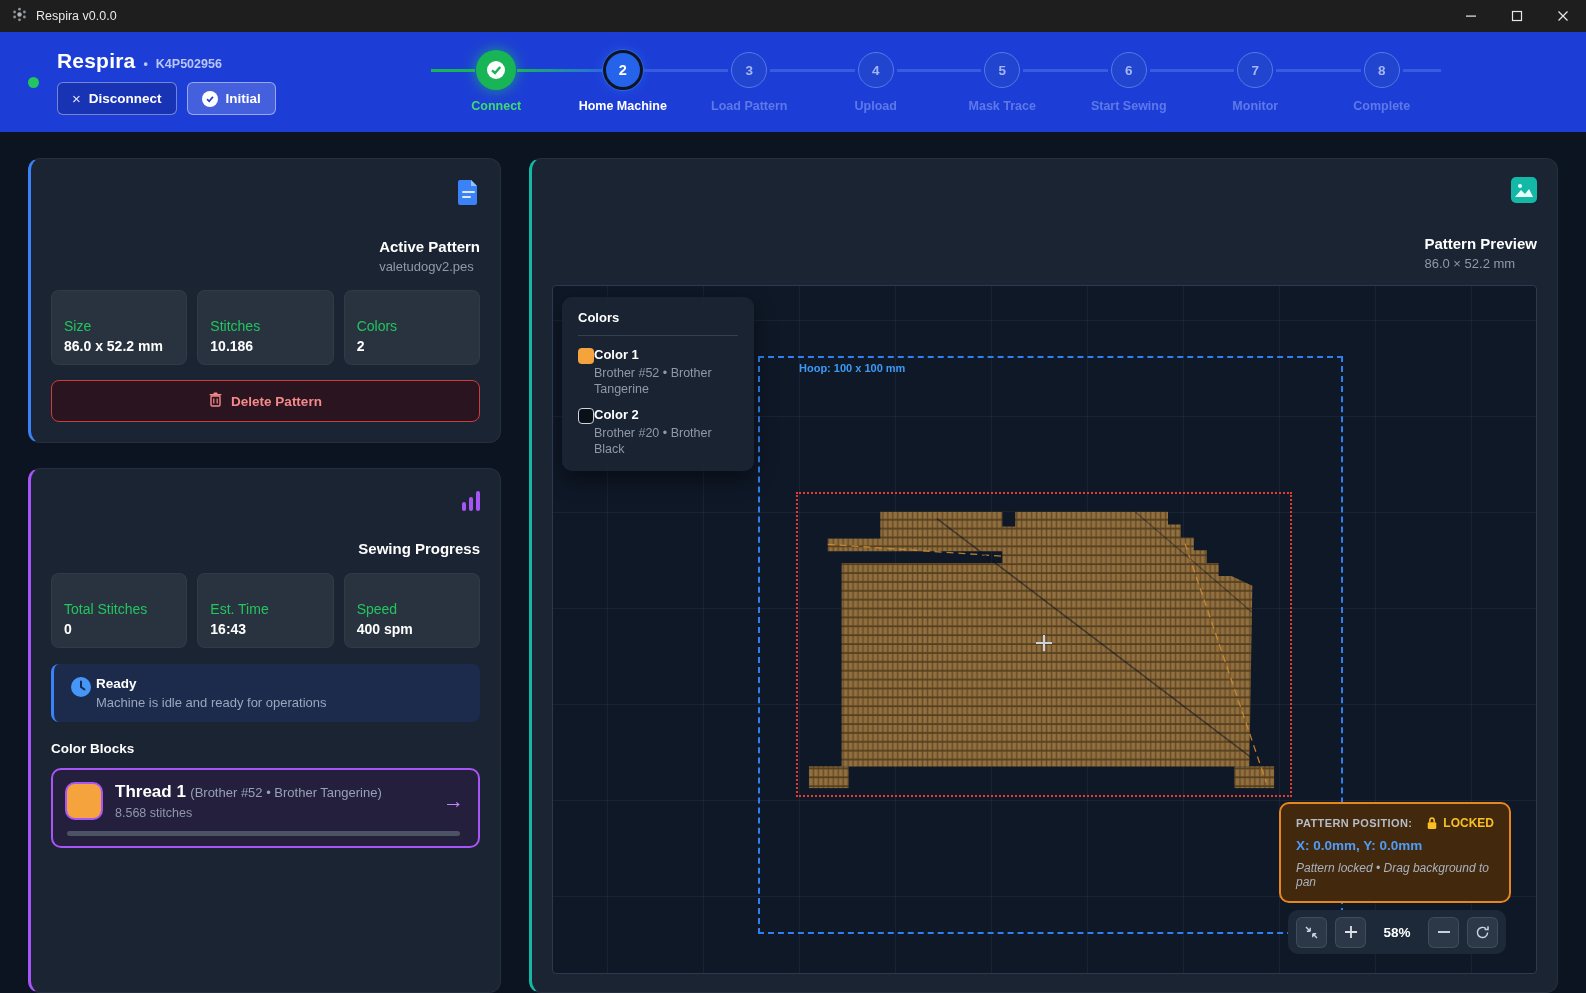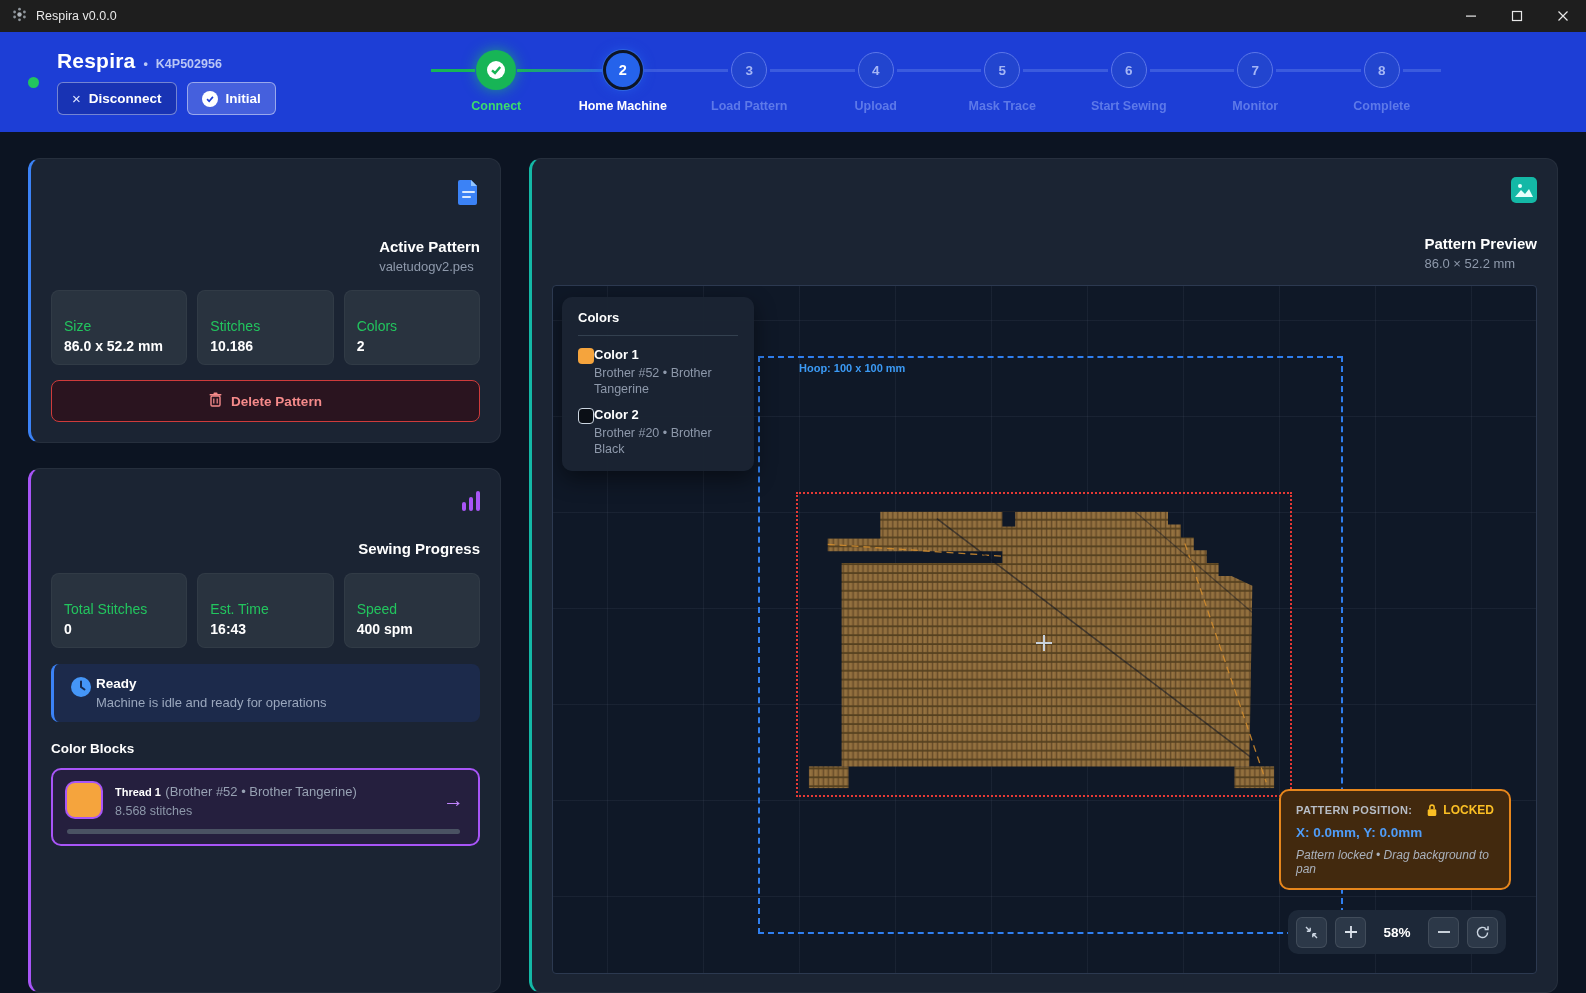--- a/index.html
+++ b/index.html
@@ -84,21 +84,21 @@
   .ready-title { font-size:13.5px; font-weight:bold; color:#fff; }
   .ready-text { font-size:13px; color:#9aa7bd; margin-top:4px; }
   .blocks-title { margin-top:19px; font-size:13.5px; font-weight:bold; color:#fff; }
   .thread { border-radius:10px; padding:12px 14px 10px; margin-top:12px; }
   .thread.active { background:#251f3e; border:2px solid #a855f7; }
   .thread.idle { background:#1d2534; border:1px solid #3c4758; }
   .thread-row { display:flex; align-items:center; gap:14px; }
   .swatch { width:34px; height:34px; border-radius:8px; flex:none; }
   .thread.active .swatch { box-shadow:0 0 0 2px #a855f7; }
   .thread.idle .swatch { box-shadow:0 0 0 2px #4a5568; }
-  .thread-name { font-size:11px; font-weight:bold; color:#fff; }
+  .thread-name { font-size:17px; font-weight:bold; color:#fff; }
   .thread-detail { font-size:13px; font-weight:normal; color:#97a1b3; }
   .thread-stitches { font-size:12.5px; color:#8d98aa; margin-top:4px; }
   .thread.idle .thread-name { color:#b6bfcc; }
   .thread.idle .thread-detail, .thread.idle .thread-stitches { color:#76818f; }
   .thread-arrow { margin-left:auto; font-size:21px; color:#c084fc; }
   .thread-icon-right { margin-left:auto; }
   .progress-track { margin-top:11px; height:5px; border-radius:3px; background:#4a5263; width:99%; }
 
   
   .preview-card { flex:1; padding:18px 20px; display:flex; flex-direction:column; }
@@ -122,21 +122,21 @@
           border:2px dashed #2f7ff0; }
   .hoop-label { position:absolute; left:7px; top:4px; font-size:11px; font-weight:bold; color:#3b9af5;padding-left:32px; }
   .pattern-rect { position:absolute; left:243px; top:206px; width:496px; height:305px;
           border:2px dotted #e53935; }
   .pattern-rect svg { position:absolute; inset:0; }
   .crosshair { position:absolute; left:483px; top:349px; width:16px; height:16px; }
   .crosshair::before, .crosshair::after { content:''; position:absolute; background:#c9d2dd; }
   .crosshair::before { left:7px; top:0; width:2px; height:16px; }
   .crosshair::after { top:7px; left:0; height:2px; width:16px; }
 
-  .pos-box { position:absolute; right:25px; bottom:83px; width:232px; background:#42290e;
+  .pos-box { position:absolute; right:25px; bottom:70px; width:232px; background:#42290e;
              border:2px solid #e6861c; border-radius:10px; padding:12px 15px; z-index:6; }
   .pos-row1 { display:flex; align-items:center; justify-content:space-between; }
   .pos-label { font-size:11px; font-weight:bold; color:#b7bdc6; letter-spacing:.4px; }
   .pos-locked { display:flex; align-items:center; gap:5px; font-size:12px; font-weight:bold; color:#fbbf24; }
   .pos-coords { font-size:13.5px; font-weight:bold; color:#4f9cf7; margin-top:8px; }
   .pos-hint { font-size:12px; font-style:italic; color:#aab2bd; margin-top:8px; }
 
   .zoom-bar { position:absolute; right:30px; bottom:19px; height:44px; background:#1d2838;
               border-radius:10px; display:flex; align-items:center; gap:8px; padding:0 8px; z-index:6; }
   .tool-btn { width:31px; height:31px; background:#2c3848; border:1px solid rgba(255,255,255,.1);

